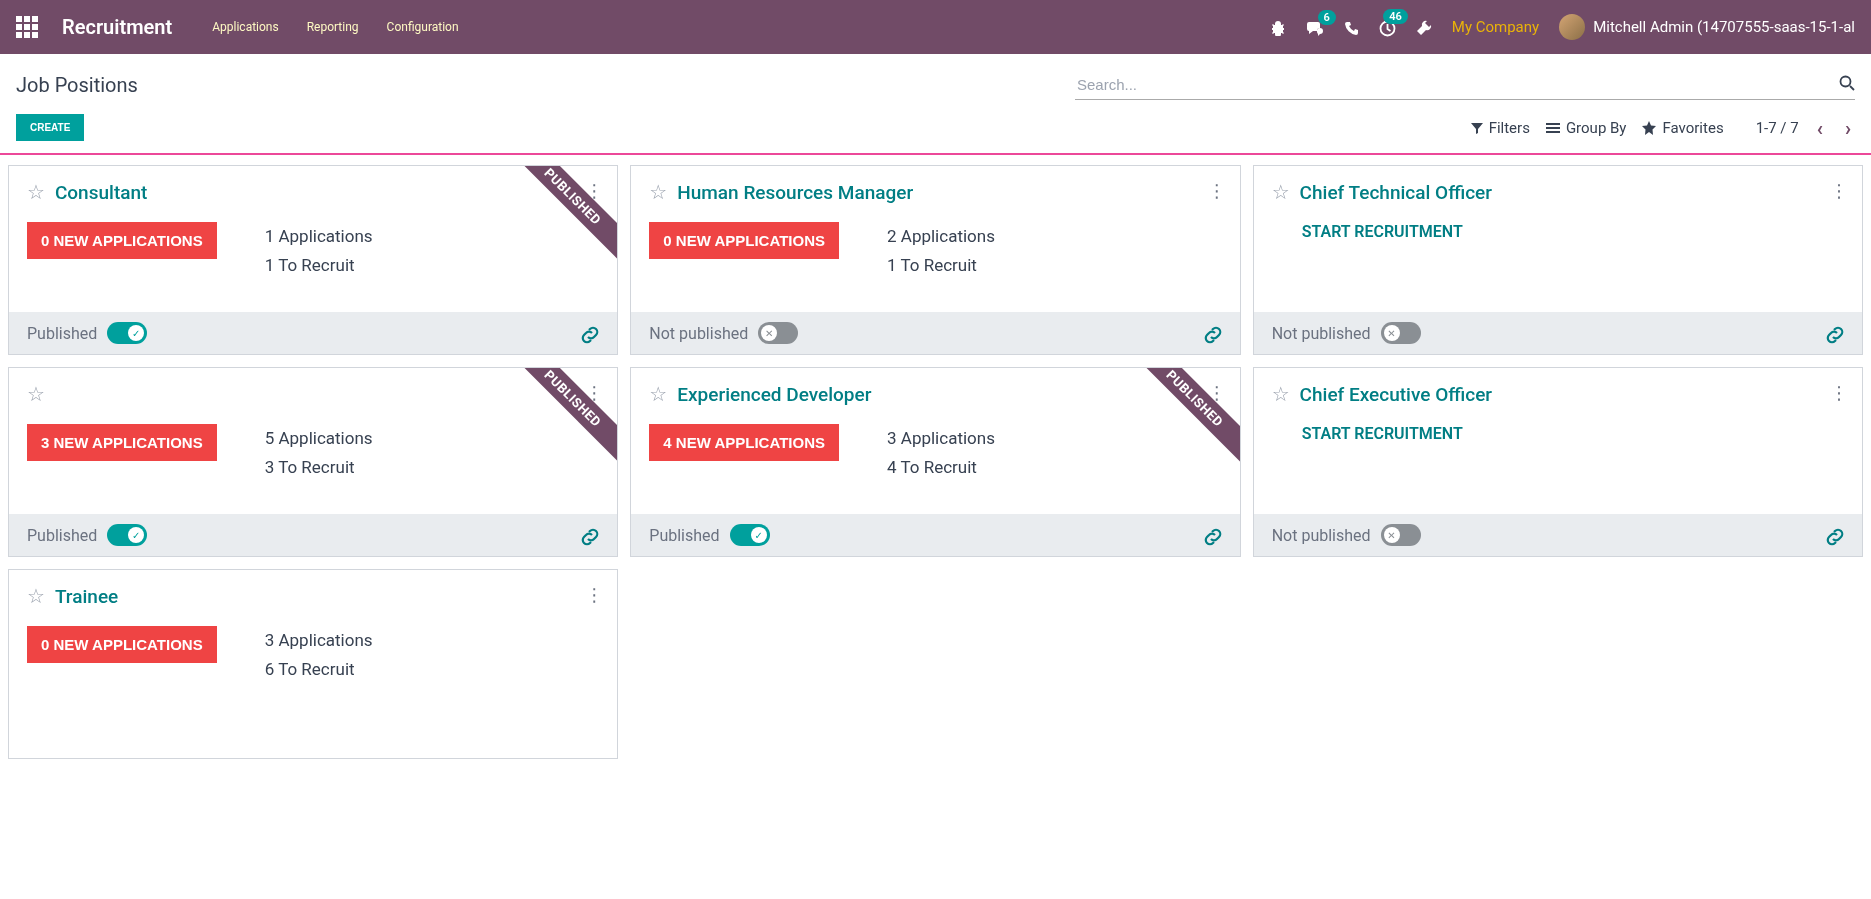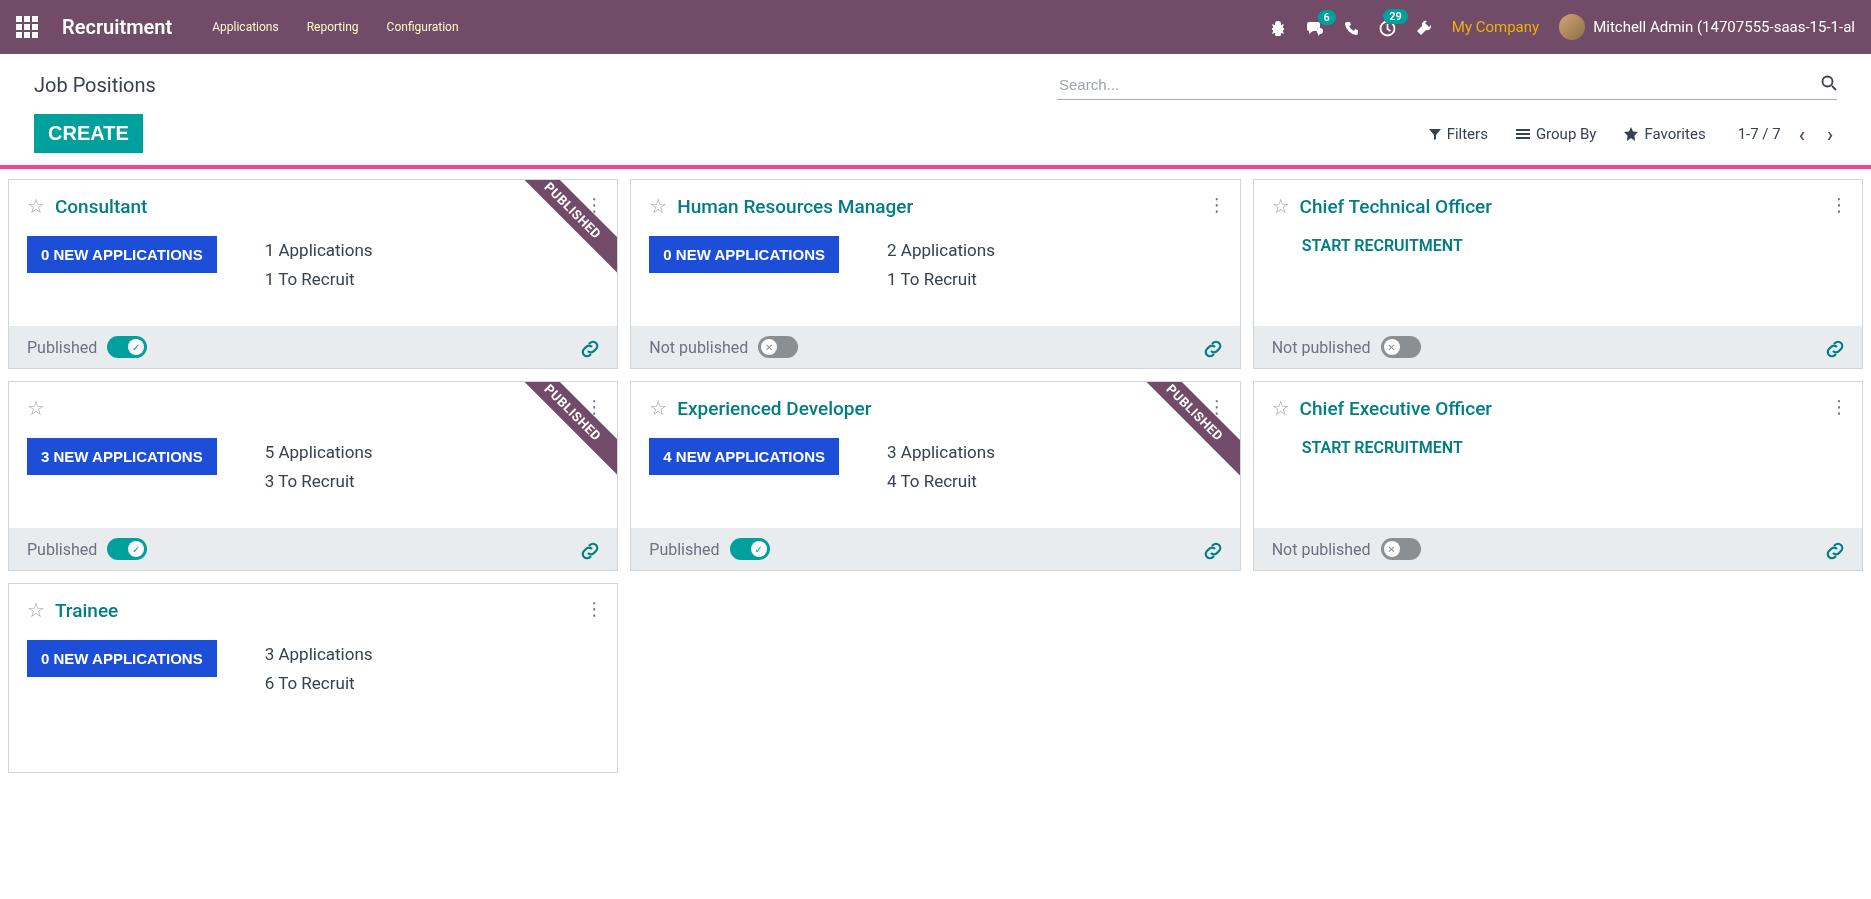--- a/index.html
+++ b/index.html
@@ -14,45 +14,45 @@
 .nav-links{display:flex;gap:28px;margin-left:16px;}
 .nav-link{color:#fef9c3;font-size:12px;cursor:pointer;}
 .navbar-right{margin-left:auto;display:flex;align-items:center;gap:20px;}
 .nav-icon{color:#fff;font-size:16px;position:relative;cursor:pointer;}
 .badge{position:absolute;top:-8px;right:-12px;background:#00a09d;color:#fff;border-radius:10px;font-size:11px;font-weight:600;padding:1px 6px;min-width:16px;text-align:center;}
 .company-name{color:#eab308;font-size:15px;}
 .user{display:flex;align-items:center;gap:8px;color:#fff;font-size:15px;}
 .avatar{width:26px;height:26px;border-radius:50%;background:linear-gradient(135deg,#d4a574,#8b6f47);}
 
 
-.control-panel{padding:8px 34px 12px;border-bottom:4px solid #ec4899;}
+.control-panel{padding:8px 16px 12px;border-bottom:2px solid #ec4899;}
 .cp-top{display:flex;align-items:center;padding:8px 0;}
 .breadcrumb{font-size:20px;color:#374151;}
 .search-wrap{margin-left:auto;width:780px;position:relative;}
 .search-input{width:100%;border:none;border-bottom:1px solid #aaa;padding:6px 26px 6px 2px;font-size:15px;outline:none;color:#374151;}
 .search-input::placeholder{color:#9ca3af;}
 .search-glass{position:absolute;right:0;top:4px;color:#374151;}
 .cp-bottom{display:flex;align-items:center;padding-top:6px;}
-.btn-create{background:#00a09d;color:#fff;border:none;padding:8px 14px;font-size:20px;font-weight:600;cursor:pointer;text-transform:uppercase;}
-.search-options{margin-left:auto;display:flex;align-items:center;gap:28px;color:#374151;font-size:15px;}
+.btn-create{background:#00a09d;color:#fff;border:none;padding:8px 14px;font-size:10px;font-weight:600;cursor:pointer;text-transform:uppercase;}
+.search-options{margin-left:auto;display:flex;align-items:center;gap:16px;color:#374151;font-size:15px;}
 .search-opt{display:inline-flex;align-items:center;gap:6px;cursor:pointer;}
 .pager{margin-left:auto;display:flex;align-items:center;gap:14px;color:#374151;font-size:15px;}
 .pager-arrow{color:#714b67;font-size:20px;font-weight:700;cursor:pointer;padding:0 4px;}
 .cp-bottom-right{margin-left:auto;display:flex;align-items:center;gap:32px;}
 
 
 .kanban{padding:10px 8px;display:grid;grid-template-columns:repeat(3,1fr);gap:12px;align-content:start;}
 .card{border:1px solid #d1d5db;background:#fff;display:flex;flex-direction:column;position:relative;overflow:hidden;min-height:190px;}
 .card-body{padding:14px 18px 10px;flex:1;position:relative;}
 .card-head{display:flex;align-items:center;gap:10px;}
 .star{font-size:20px;color:#9ca3af;cursor:pointer;}
 .card-title{color:#017e84;font-size:19px;font-weight:500;cursor:pointer;}
 .card-menu{position:absolute;top:14px;right:14px;color:#6b7280;font-size:18px;cursor:pointer;}
 .card-content{display:flex;gap:48px;margin-top:18px;align-items:flex-start;}
-.btn-newapps{background:#1d4ed8;color:#fff;border:none;padding:10px 14px;font-size:15px;font-weight:600;cursor:pointer;}
+.btn-newapps{background:#ef4444;color:#fff;border:none;padding:10px 14px;font-size:15px;font-weight:600;cursor:pointer;}
 .stats{font-size:17px;color:#374151;line-height:1.7;}
 .start-recruit{color:#017e84;font-size:16px;font-weight:600;margin-top:18px;margin-left:30px;cursor:pointer;}
 .card-footer{background:#e9ecef;padding:10px 18px;display:flex;align-items:center;gap:10px;}
 .pub-label{font-size:16px;color:#6b7280;}
 .toggle{width:40px;height:22px;border-radius:11px;position:relative;cursor:pointer;}
 .toggle.on{background:#00a09d;}
 .toggle.off{background:#8a8f94;}
 .toggle-knob{position:absolute;top:3px;width:16px;height:16px;border-radius:50%;background:#fff;display:flex;align-items:center;justify-content:center;font-size:10px;}
 .toggle.on .toggle-knob{right:3px;color:#00a09d;}
 .toggle.off .toggle-knob{left:3px;color:#8a8f94;}
@@ -103,21 +103,21 @@
     <span class="nav-icon">
       <svg width="15" height="15" viewBox="0 0 15 15" fill="currentColor">
           <path d="M3 1l3 0 1 3-2 1a10 10 0 005 5l1-2 3 1 0 3a2 2 0 01-2 2A13 13 0 011 3a2 2 0 012-2z"></path>
         </svg>
     </span>
     <span class="nav-icon">
       <svg width="17" height="17" viewBox="0 0 17 17" fill="none" stroke="currentColor" stroke-width="1.8">
           <circle cx="8.5" cy="8.5" r="7"></circle>
           <path d="M8.5 4v5l3 2"></path>
         </svg>
-      <span class="badge">29</span>
+      <span class="badge">46</span>
     </span>
     <span class="nav-icon">
       <svg width="16" height="16" viewBox="0 0 16 16" fill="currentColor">
           <path d="M13 3l-2 2-2-2 2-2a4 4 0 00-5 5L1 11l4 4 5-5a4 4 0 005-5l-2 2-2-2 2-2z"></path>
         </svg>
     </span>
     <span class="company-name">My Company</span>
     <div class="user">
       <div class="avatar"></div>
       <span>Mitchell Admin (14707555-saas-15-1-al</span>

